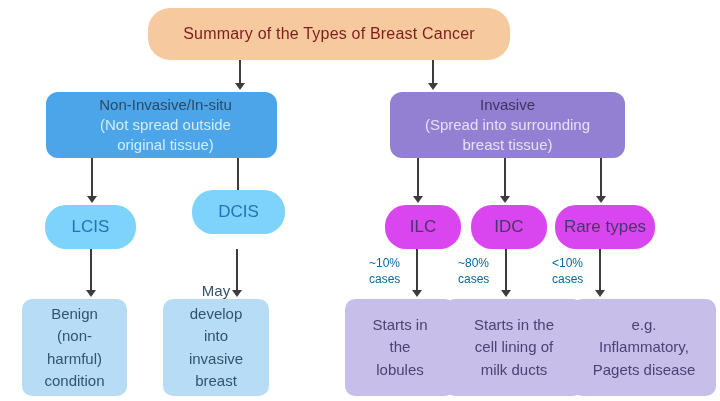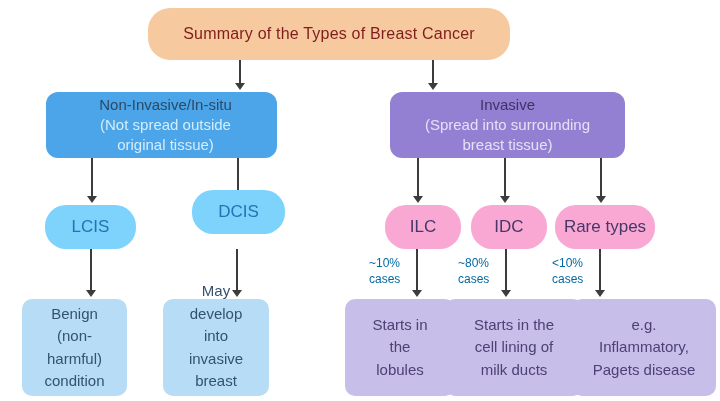--- a/index.html
+++ b/index.html
@@ -32,21 +32,21 @@
   .blue-main { background: #4BA5E8; padding-left: 14px; }
   .purple-main { background: #9480D3; }
   .main-title { font-size: 15px; line-height: 1.35; white-space: pre-line; }
   .main-sub { font-size: 15px; line-height: 1.35; white-space: pre-line; }
   .blue-main .main-title { color: #2A4A66; }
   .blue-main .main-sub { color: #D3EDFB; }
   .purple-main .main-title { color: #3E3263; }
   .purple-main .main-sub { color: #E6E0F7; }
   .pill { border-radius: 21px; font-size: 17px; }
   .blue-pill { background: #7dd3fc; color: #2473B4; }
-  .purple-pill { background: #f9a8d4; color: #453868; }
+  .purple-pill { background: #d946ef; color: #453868; }
   .leaf { border-radius: 10px; font-size: 15px; line-height: 1.5; padding: 2px 19px; }
   .blue-leaf { background: #B7DDF6; color: #33526E; }
   .purple-leaf { background: #C7BEE9; color: #4D4175; }
   .cases {
     position: absolute;
     font-size: 12px;
     line-height: 1.3;
     color: #0369a1;
     text-align: left;
     white-space: pre-line;

